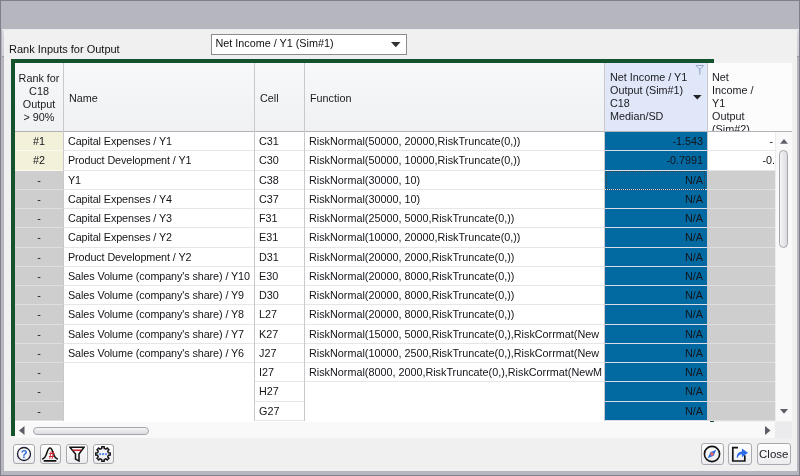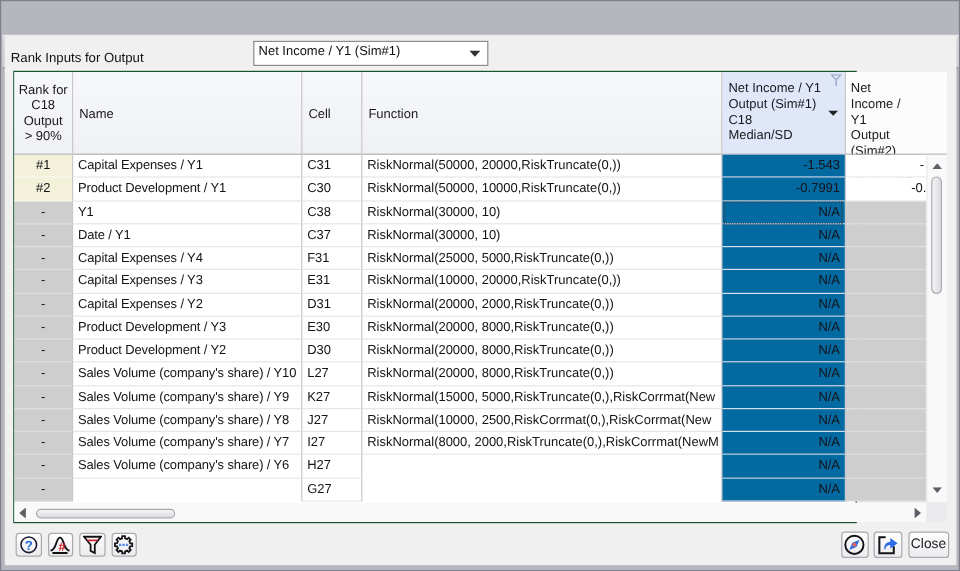--- a/index.html
+++ b/index.html
@@ -7,21 +7,21 @@
 .abs { position:absolute; }
 .titlebar { left:1px; top:0; width:798px; height:28px;
   background:linear-gradient(#f0f0f4 0%, #dadbe1 7%, #d3d4db 30%, #cfd0d8 100%); border-bottom:1px solid #9b9ba6;margin-top:28px; }
 .title { position:absolute; left:27px; top:7px; font-size:11.5px; font-weight:bold; color:#44454f; }
 .content { left:3px; top:29px; width:793px; height:441px; background:#f0f0f0; }
 .wbtn { position:absolute; top:5.5px; height:13px; width:26px; border:1px solid #a0a0aa; border-radius:3px;
   background:linear-gradient(#fdfdfe,#e3e3e8 50%,#d2d2d9); }
 .lbl { left:8px; top:41.5px; font-size:11px; color:#111; }
 .combo { left:209.5px; top:33px; width:196px; height:21px; background:#fff; border:1px solid #8b8b90;
   font-size:10.8px; color:#111; line-height:17px; padding-left:4px; }
-.tbl { left:10px; top:58px; width:703px; height:377px; background:#fff; border:1px solid #14532d; }
+.tbl { left:10px; top:58px; width:703px; height:377px; background:#fff; border:4px solid #14532d; }
 
 .hdr { position:absolute; left:0; top:0; width:777px; height:69px; background:linear-gradient(#f7f8f9,#f0f1f2); }
 .h1 { position:absolute; left:590px; top:0; width:102px; height:69px; background:#dfe7f8; }
 .h2 { position:absolute; left:693px; top:0; width:84px; height:69px; background:#fcfcfd; }
 .hline { position:absolute; left:0; top:68px; width:777px; height:1px; background:#b2b2b9; }
 .vline { position:absolute; top:0; width:1px; height:358px; background:#c8c8cd; }
 .htxt { position:absolute; font-size:10.8px; color:#1a1a20; line-height:13px; }
 .col { position:absolute; top:69px; font-size:10.8px; color:#141419; }
 .col > div { height:19.267px; line-height:19.267px; overflow:hidden; white-space:nowrap; border-bottom:1px solid #e6e6e6; }
 .rankc { left:0; width:48px; text-align:center; }
@@ -115,25 +115,23 @@
         <div class="gr">-</div>
         <div class="gr">-</div>
         <div class="gr">-</div>
         <div class="gr">-</div>
         <div class="gr">-</div>
       </div>
     <div class="col namec">
         <div>Capital Expenses / Y1</div>
         <div>Product Development / Y1</div>
         <div>Y1</div>
-        <div>Date / Y1</div>
         <div>Capital Expenses / Y4</div>
         <div>Capital Expenses / Y3</div>
         <div>Capital Expenses / Y2</div>
-        <div>Product Development / Y3</div>
         <div>Product Development / Y2</div>
         <div>Sales Volume (company's share) / Y10</div>
         <div>Sales Volume (company's share) / Y9</div>
         <div>Sales Volume (company's share) / Y8</div>
         <div>Sales Volume (company's share) / Y7</div>
         <div>Sales Volume (company's share) / Y6</div>
       </div>
     <div class="col cellc">
         <div>C31</div>
         <div>C30</div>
@@ -156,21 +154,21 @@
         <div>RiskNormal(50000, 10000,RiskTruncate(0,))</div>
         <div>RiskNormal(30000, 10)</div>
         <div>RiskNormal(30000, 10)</div>
         <div>RiskNormal(25000, 5000,RiskTruncate(0,))</div>
         <div>RiskNormal(10000, 20000,RiskTruncate(0,))</div>
         <div>RiskNormal(20000, 2000,RiskTruncate(0,))</div>
         <div>RiskNormal(20000, 8000,RiskTruncate(0,))</div>
         <div>RiskNormal(20000, 8000,RiskTruncate(0,))</div>
         <div>RiskNormal(20000, 8000,RiskTruncate(0,))</div>
         <div>RiskNormal(15000, 5000,RiskTruncate(0,),RiskCorrmat(New</div>
-        <div>RiskNormal(10000, 2500,RiskCorrmat(0,),RiskCorrmat(New</div>
+        <div>RiskNormal(10000, 2500,RiskTruncate(0,),RiskCorrmat(New</div>
         <div>RiskNormal(8000, 2000,RiskTruncate(0,),RiskCorrmat(NewM</div>
       </div>
     <div class="col sim1c">
         <div>-1.543</div>
         <div>-0.7991</div>
         <div>N/A</div>
         <div>N/A</div>
         <div>N/A</div>
         <div>N/A</div>
         <div>N/A</div>

